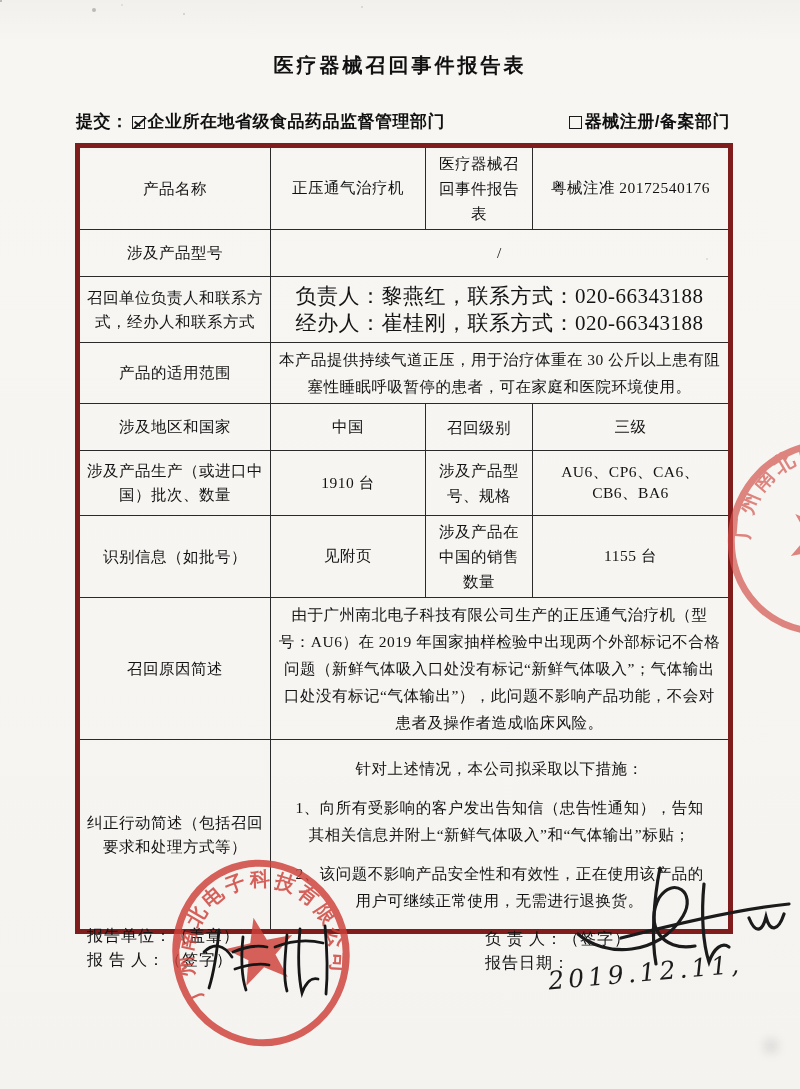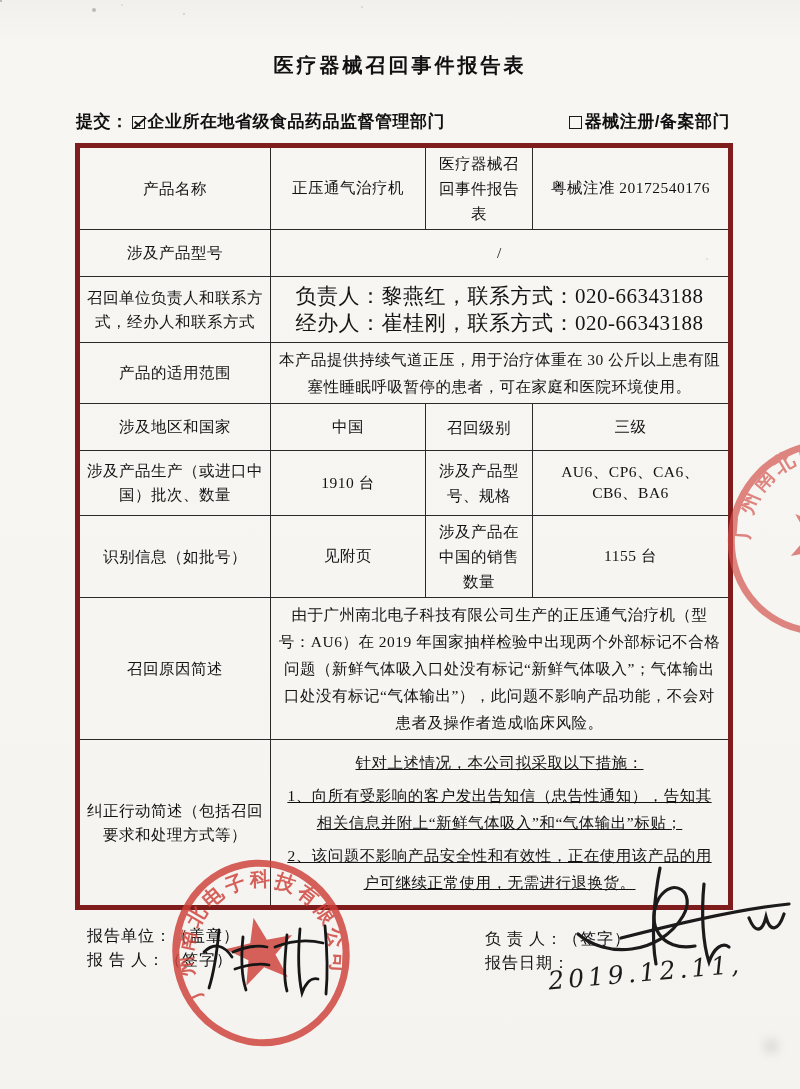--- a/index.html
+++ b/index.html
@@ -45,21 +45,21 @@
     font-size:15.5px; padding:3px 6px; letter-spacing:.5px; color:#131313;
   }
   table.form { border:5px solid #7f1d1d; }
   tr.r1{height:62px} tr.r2{height:47px} tr.r3{height:47px} tr.r4{height:66px}
   tr.r5{height:54px} tr.r6{height:47px} tr.r7{height:65px} tr.r8{height:81px}
   tr.r9{height:140px} tr.r10{height:143px}
   td.lbl { line-height:24px; }
   td.small-lbl { font-size:15px; padding:3px 4px; line-height:25px; letter-spacing:.5px; }
   td.regno { font-size:14.5px; letter-spacing:0; }
   td.txt { text-align:left; font-size:16px; line-height:27px; letter-spacing:1.6px; padding:5px 9px; }
-  td.txt p { margin:6px;text-decoration:underline; }
+  td.txt p { margin:12px; }
   .two-line div { line-height:27px; font-size:21px; }
 
   .footer { position:absolute; left:78px; top:924px; width:650px; font-size:16px;
     letter-spacing:1px; line-height:24px; color:#131313; }
   .footer .fl { position:absolute; left:9px; top:0; }
   .footer .fr { position:absolute; left:407px; top:3px; }
 
   .hw-date { position:absolute; left:548px; top:958px; font-size:25px; font-style:italic;
     letter-spacing:4px; color:#1c1c1c; transform:rotate(-5deg); font-family:"DejaVu Serif", serif; }
 

